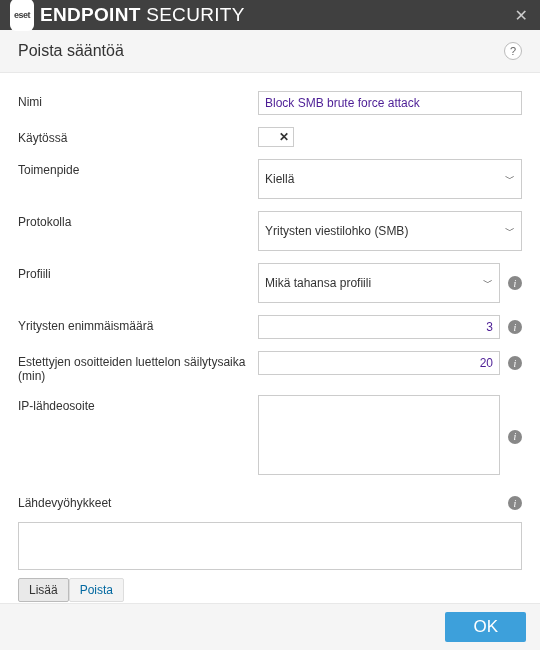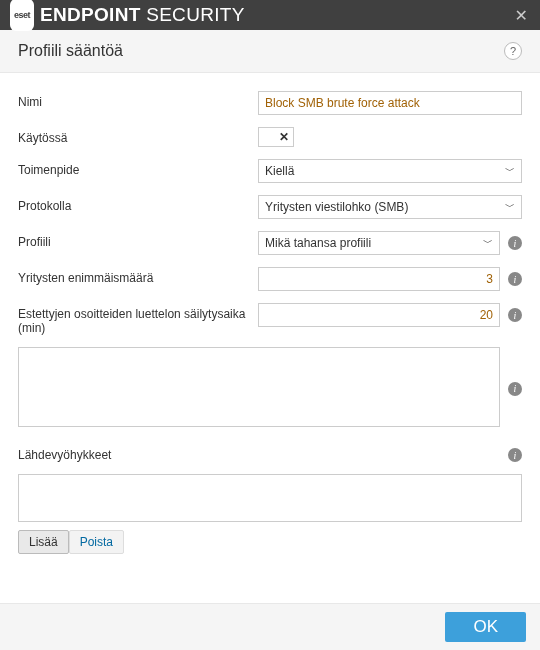--- a/index.html
+++ b/index.html
@@ -96,28 +96,28 @@
   display: flex; align-items: center; justify-content: center;
   margin-left: 8px;
   cursor: pointer;
 }
 input[type=text], textarea {
   width: 100%;
   border: 1px solid #ccc;
   padding: 4px 6px;
   font-family: inherit;
   font-size: 12px;
-  color: #a16207;
+  color: #4c1d95;
 }
 input.num { text-align: right; }
 textarea { resize: none; }
 .select {
   width: 100%;
   border: 1px solid #ccc;
-  padding: 4px 6px;
+  padding: 12px 6px;
   background: #fff;
   display: flex;
   align-items: center;
   cursor: pointer;
   position: relative;
 }
 .select .sel-text { flex: 1; }
 .select .chev {
   font-size: 10px;
   color: #333;
@@ -200,21 +200,21 @@
 <div class="titlebar">
   <span class="brand-logo">eset</span>
   <span class="brand-text">
     <span class="brand-bold">ENDPOINT</span><span class="brand-light"> SECURITY</span>
   </span>
   <span class="titlebar-spacer"></span>
   <span class="close-x">✕</span>
 </div>
 
 <div class="header">
-  <h1>Profiili sääntöä</h1>
+  <h1>Poista sääntöä</h1>
   <div class="help-btn">?</div>
 </div>
 
 <div class="content">
 
   <div class="row">
     <div class="label">Nimi</div>
     <div class="control">
       <div class="ctl-inner">
         <input type="text" value="Block SMB brute force attack" style="">
@@ -282,20 +282,21 @@
     <div class="label">Estettyjen osoitteiden luettelon säilytysaika (min)</div>
     <div class="control">
       <div class="ctl-inner">
         <input type="text" class="num" value="20" style="">
       </div>
       <div class="info-icon">i</div>
     </div>
   </div>
 
   <div class="row" style="align-items:flex-start;">
+    <div class="label">IP-lähdeosoite</div>
     <div class="control">
       <div class="ctl-inner">
         <textarea rows="5" style=""></textarea>
       </div>
       <div class="info-icon">i</div>
     </div>
   </div>
 
   <div class="zone-row">
     <div class="zone-label-wrap">

